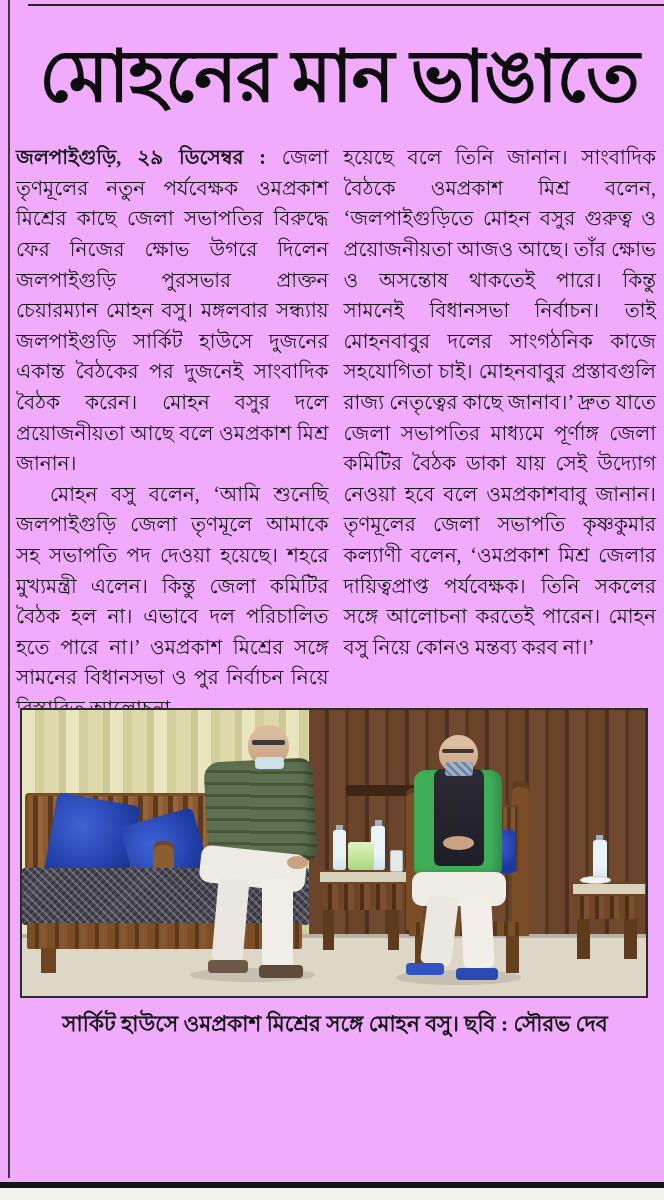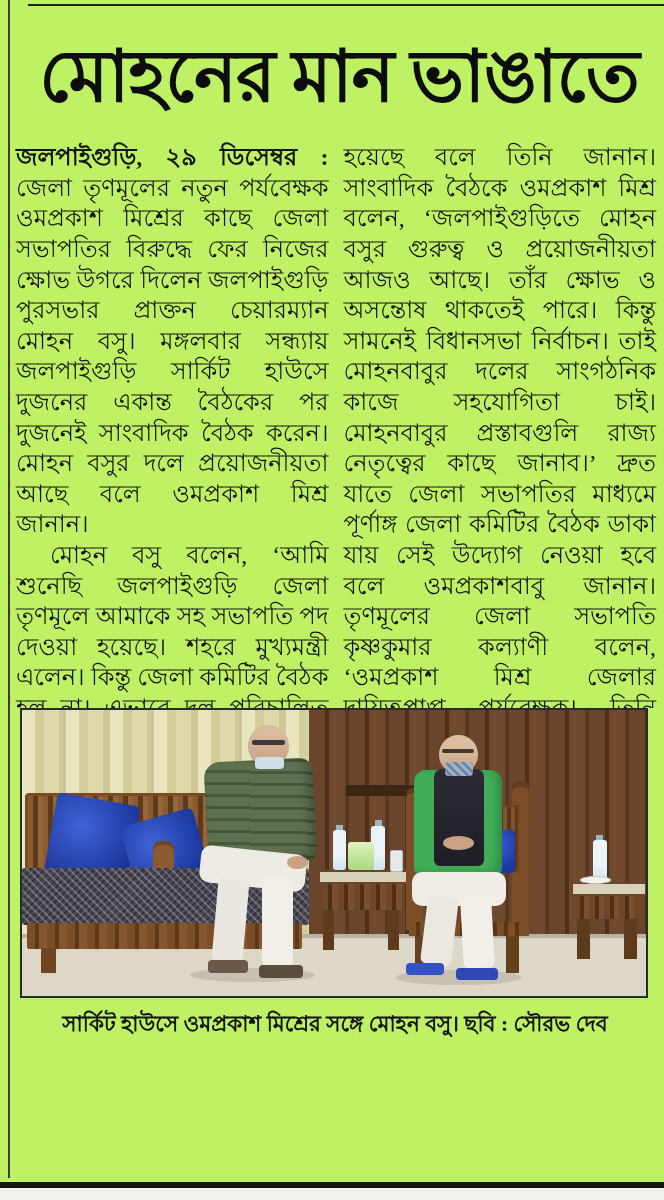--- a/index.html
+++ b/index.html
@@ -1,28 +1,28 @@
 <!DOCTYPE html>
 <html lang="bn"><head>
 <meta charset="utf-8">
 <style>
   html,body{margin:0;padding:0;}
   body{width:664px;height:1200px;background:#f1f1ee;font-family:"Liberation Serif","DejaVu Serif",serif;}
-  .page{position:relative;width:664px;height:1200px;background:#bef264;overflow:hidden;color:#1b1b1b;}
+  .page{position:relative;width:664px;height:1200px;background:#f0abfc;overflow:hidden;color:#1b1b1b;}
 
   .left-rule{position:absolute;left:8px;top:0;width:2px;height:1178px;background:#3a3a3a;}
   .top-rule{position:absolute;left:28px;right:0;top:4px;height:2px;background:#222;}
 
   .headline{margin:0;padding:26px 10px 0 24px;text-align:center;font-weight:700;
     font-size:72px;line-height:1.42;letter-spacing:-1px;color:#0d0d0d;}
   .hl-line{display:block;white-space:nowrap;}
 
   .columns{display:flex;gap:15px;padding:14px 8px 0 16px;height:566px;overflow:hidden;}
   .col{flex:1 1 0;min-width:0;}
-  .para{margin:0;font-size:24px;line-height:30.6px;text-align:justify;color:#161616;}
+  .para{margin:0;font-size:20px;line-height:30.6px;text-align:justify;color:#161616;}
   .para.indent{text-indent:34px;}
   .dateline{font-weight:700;}
 
   .photo-wrap{margin:16px 14px 0 20px;}
   .photo{position:relative;width:624px;height:286px;border:2px solid #2b2b2b;overflow:hidden;background:#dcd7c7;}
 
   
   .ph-curtain{position:absolute;left:0;top:0;width:46%;height:80%;
     background:repeating-linear-gradient(90deg,#e9e6bf 0 13px,#d2cf9a 13px 22px,#ddd9ab 22px 37px,#cdc896 37px 44px);}
   .ph-wood{position:absolute;left:46%;right:0;top:0;height:80%;

